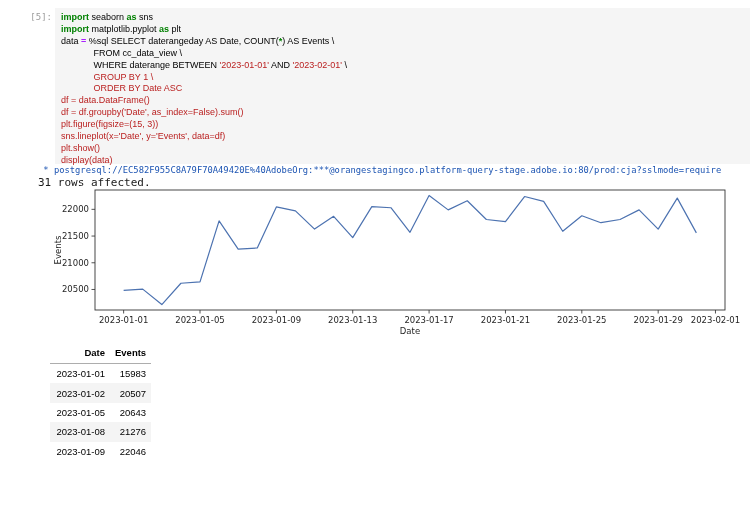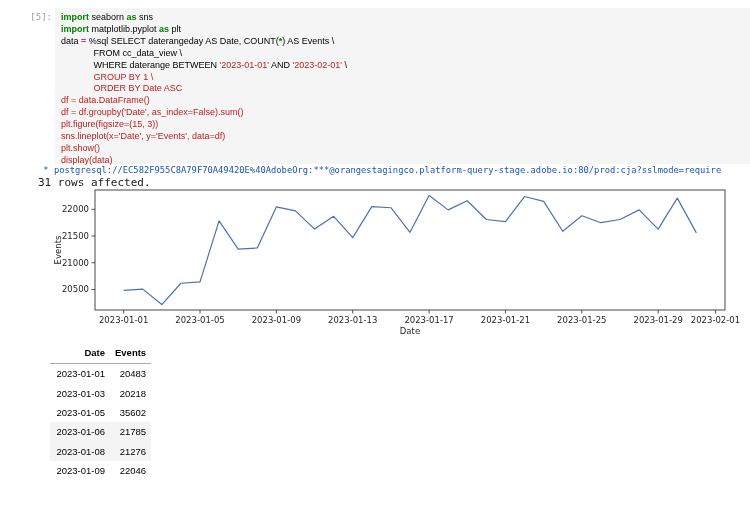--- a/index.html
+++ b/index.html
@@ -78,33 +78,29 @@
 <table class="result-table" id="result-table">
   <thead>
       <tr id="thead-row">
         <th>Date</th>
         <th>Events</th>
       </tr>
     </thead>
   <tbody id="tbody">
       <tr>
         <td>2023-01-01</td>
-        <td>20483</td>
+        <td>15983</td>
       </tr>
-      <tr>
-        <td>2023-01-03</td>
-        <td>20218</td>
+      <tr class="stripe">
+        <td>2023-01-02</td>
+        <td>20507</td>
       </tr>
       <tr>
         <td>2023-01-05</td>
-        <td>35602</td>
-      </tr>
-      <tr class="stripe">
-        <td>2023-01-06</td>
-        <td>21785</td>
+        <td>20643</td>
       </tr>
       <tr class="stripe">
         <td>2023-01-08</td>
         <td>21276</td>
       </tr>
       <tr>
         <td>2023-01-09</td>
         <td>22046</td>
       </tr>
     </tbody>

